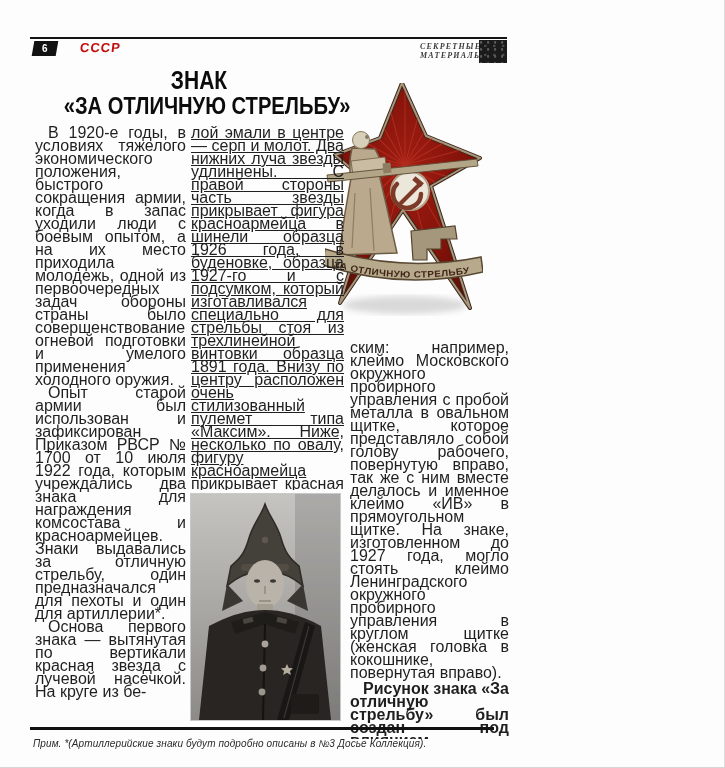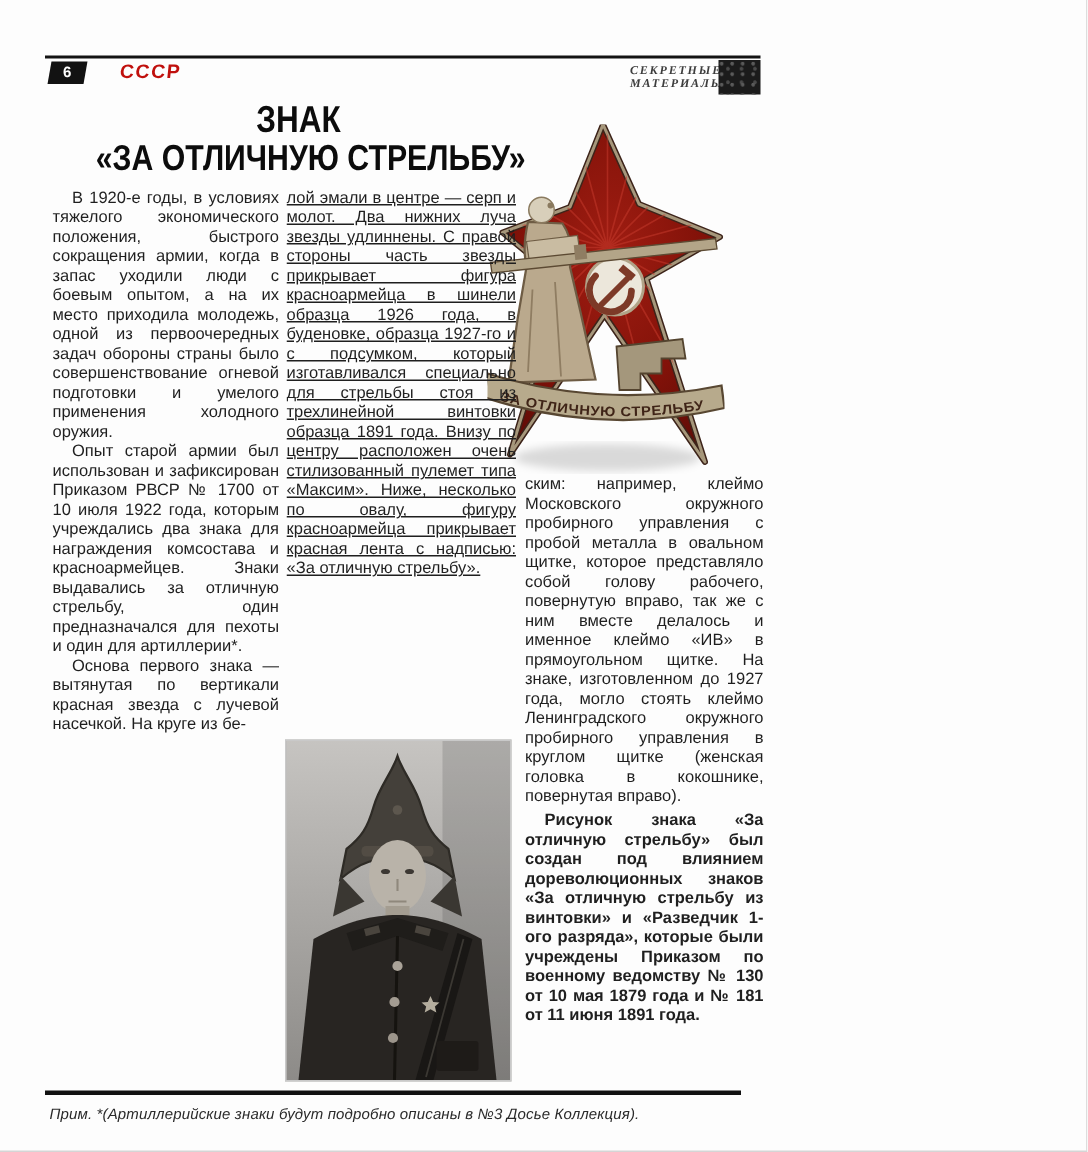--- a/index.html
+++ b/index.html
@@ -28,27 +28,27 @@
     background-image:radial-gradient(circle at 30% 35%,#5a5a5a 0 1px,transparent 1.5px),
                      radial-gradient(circle at 70% 65%,#4a4a4a 0 1px,transparent 1.5px);
     background-size:7px 7px,9px 9px;
   }
   .title{
     position:absolute;left:38px;top:68px;width:322px;text-align:center;color:#0c0c0c;
     font-weight:800;transform:scaleX(0.84);transform-origin:50% 0;
   }
   .title .t1{font-size:25px;line-height:25px;letter-spacing:0px;}
   .title .t2{font-size:24px;line-height:24px;margin-top:1px;white-space:nowrap;}
-  .col{position:absolute;font-size:11px;line-height:13px;text-align:justify;overflow:hidden;}
+  .col{position:absolute;font-size:16px;line-height:13px;text-align:justify;overflow:hidden;}
   .col p{margin:0;text-indent:13px;}
   .col p.cont{text-indent:0;}
   .col p.bold{font-weight:bold;margin-top:3px;}
   .col1{left:35px;top:126px;width:151px;height:600px;}
   .col2{left:191px;top:126px;width:153px;height:364px;text-decoration:underline;}
-  .col3{left:350px;top:317px;width:159px;height:398px;}
+  .col3{left:350px;top:341px;width:159px;height:398px;}
   .badge-wrap{position:absolute;left:325px;top:83px;width:158px;height:234px;}
   .photo{
     position:absolute;left:190px;top:493px;width:149px;height:226px;
     border:1px solid #c9c9c9;background:#b5b3b0;box-sizing:content-box;
   }
   .footer-rule{position:absolute;left:30px;top:727px;width:464px;height:3px;background:#111;}
   .footnote{
     position:absolute;left:33px;top:738px;width:480px;font-style:italic;font-size:10px;
     color:#2a2a2a;letter-spacing:0.1px;
   }

